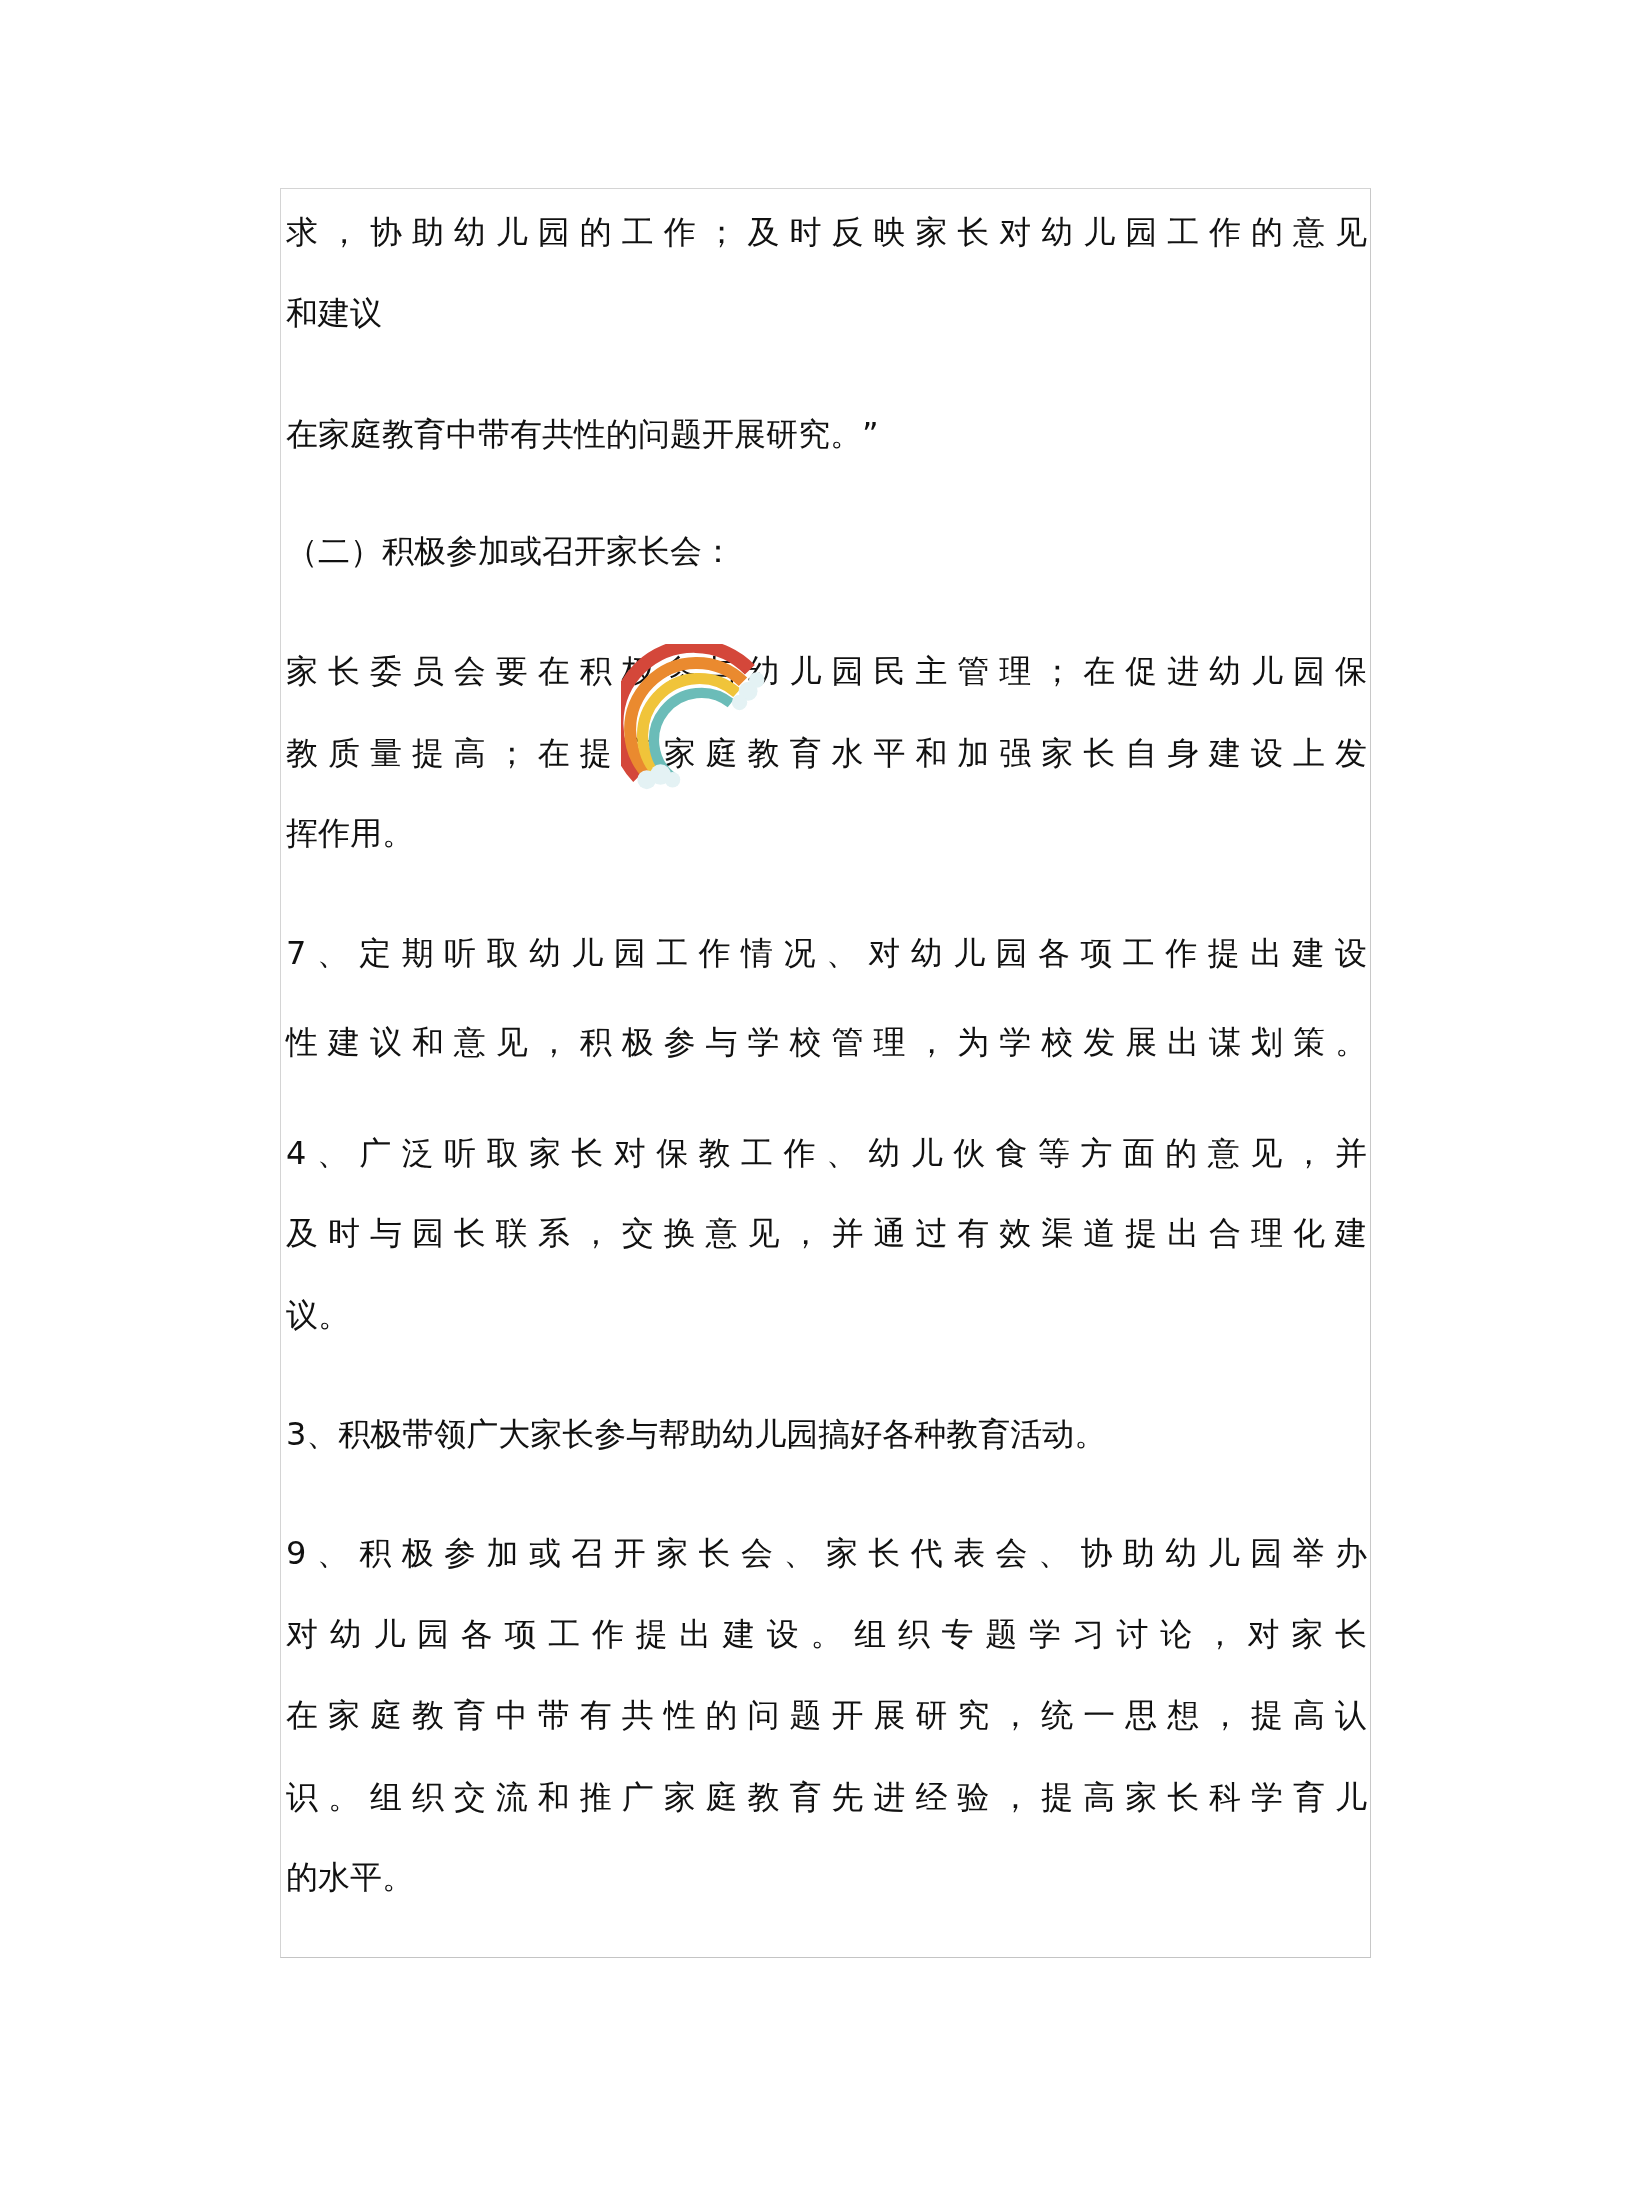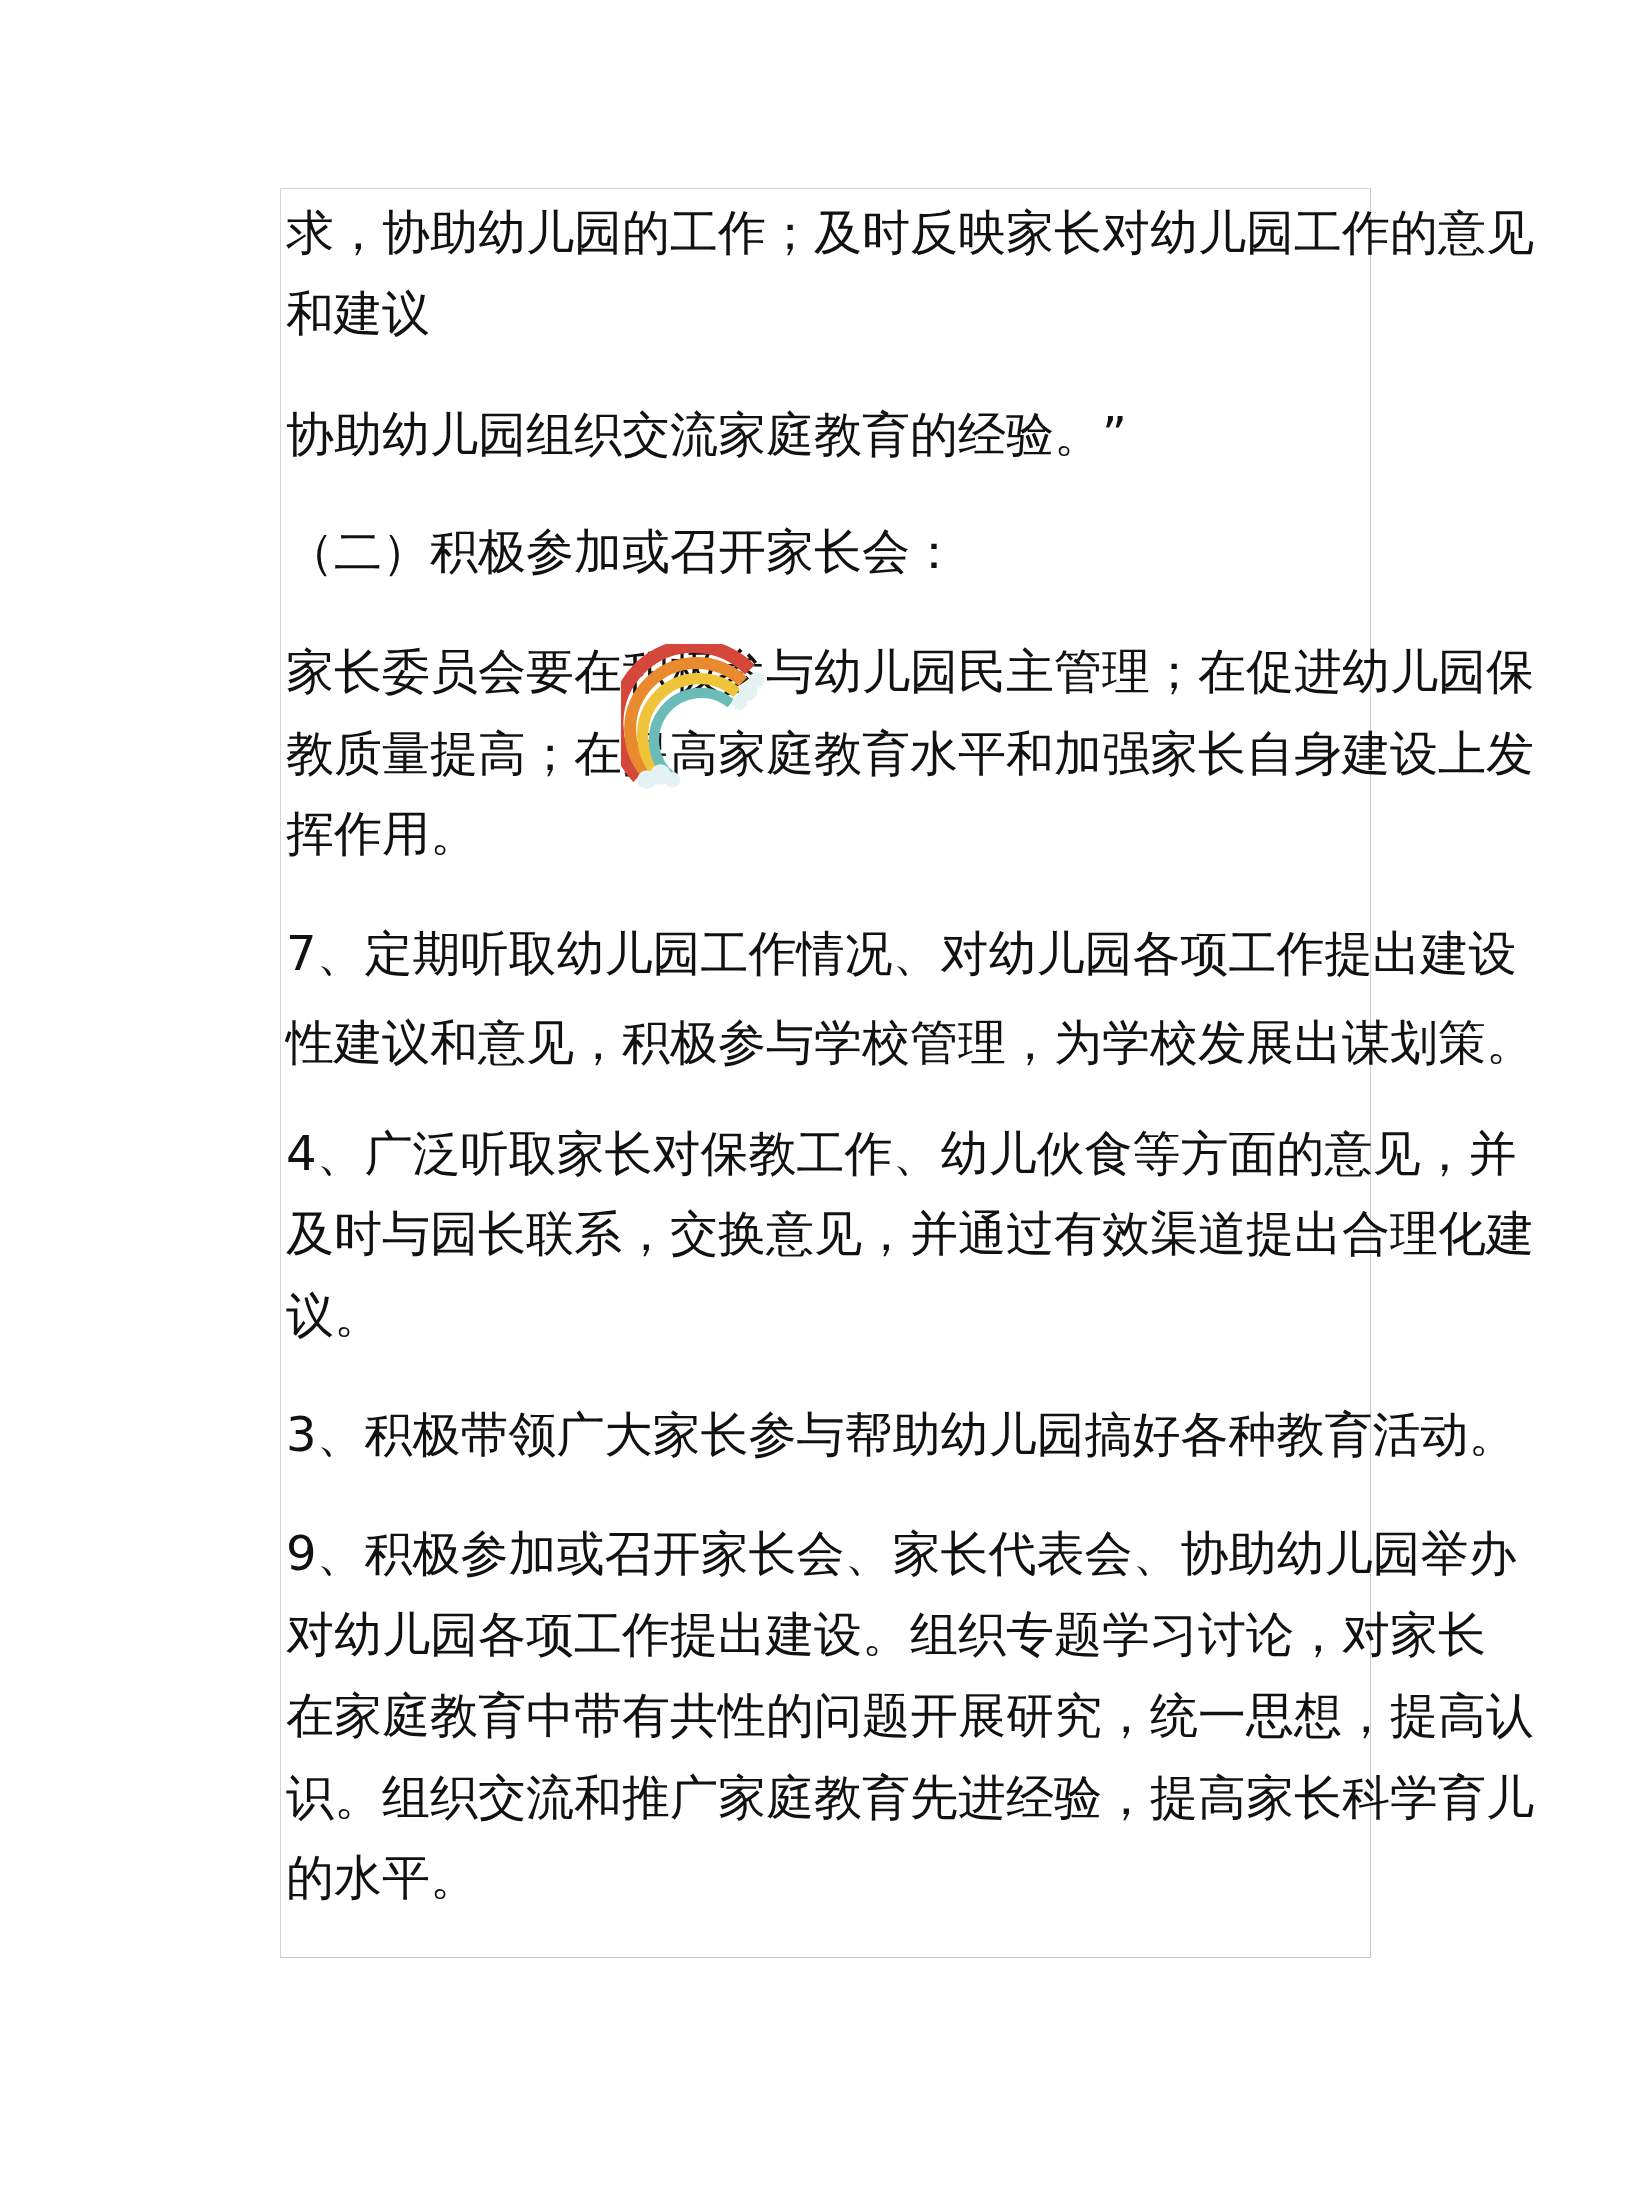--- a/index.html
+++ b/index.html
@@ -2,32 +2,32 @@
 <html style="font-size:13.8px"><head>
 <meta charset="utf-8">
 <style>
   html, body { margin: 0; padding: 0; background: #ffffff; }
   body { width: 1652px; height: 2203px; position: relative; overflow: hidden;
          font-family: "DejaVu Sans", "Liberation Sans", sans-serif; color: #111; }
   .card { position: absolute; left: 280px; top: 188px; width: 1091px; height: 1770px;
           border: 1.7px solid #d4d4d4; border-right-color: #c8c8c8; border-bottom-color: #c4c4c4;
           box-sizing: border-box; background: #fff; }
   .line { position: absolute; left: 286px; width: 1081px; height: 52px; line-height: 52px;
-          font-size: 48px; white-space: nowrap; overflow: visible; }
+          font-size: 32px; white-space: nowrap; overflow: visible; }
   .line.full { text-align: justify; text-align-last: justify; }
   .rainbow { position: absolute; left: 621px; top: 644px; width: 146px; height: 146px; }
 </style>
 </head>
 <body>
 
 <div class="card"></div>
 
 <div class="line full" style="top:206px">求，协助幼儿园的工作；及时反映家长对幼儿园工作的意见</div>
 <div class="line" style="top:287px">和建议</div>
-<div class="line" style="top:408px">协助幼儿园组织交流家庭教育的经验。”</div>
+<div class="line" style="top:408px">在家庭教育中带有共性的问题开展研究。”</div>
 <div class="line" style="top:525px">（二）积极参加或召开家长会：</div>
 <div class="line full" style="top:645px">家长委员会要在积极参与幼儿园民主管理；在促进幼儿园保</div>
 <div class="line full" style="top:727px">教质量提高；在提高家庭教育水平和加强家长自身建设上发</div>
 <div class="line" style="top:807px">挥作用。</div>
 <div class="line full" style="top:927px">7、定期听取幼儿园工作情况、对幼儿园各项工作提出建设</div>
 <div class="line full" style="top:1016px">性建议和意见，积极参与学校管理，为学校发展出谋划策。</div>
 <div class="line full" style="top:1127px">4、广泛听取家长对保教工作、幼儿伙食等方面的意见，并</div>
 <div class="line full" style="top:1207px">及时与园长联系，交换意见，并通过有效渠道提出合理化建</div>
 <div class="line" style="top:1289px">议。</div>
 <div class="line" style="top:1408px">3、积极带领广大家长参与帮助幼儿园搞好各种教育活动。</div>

